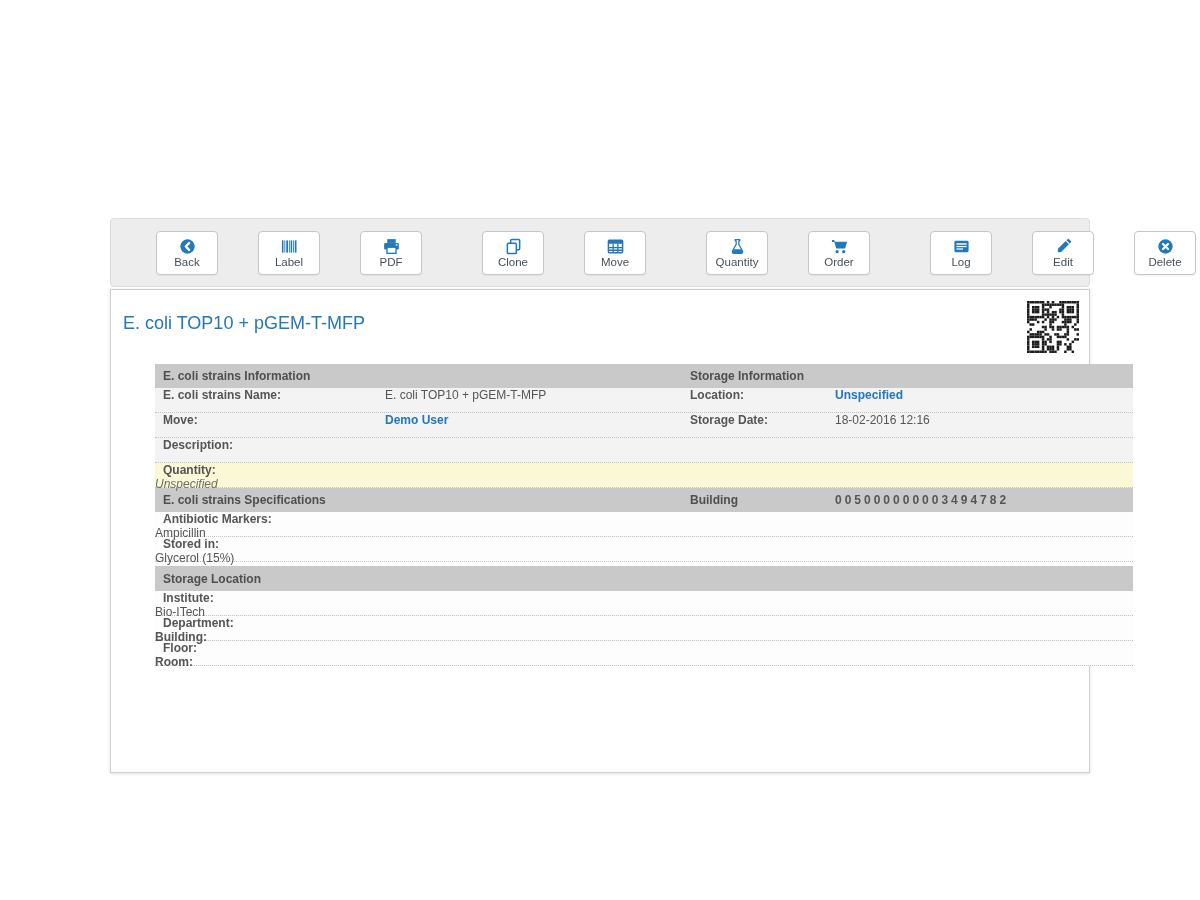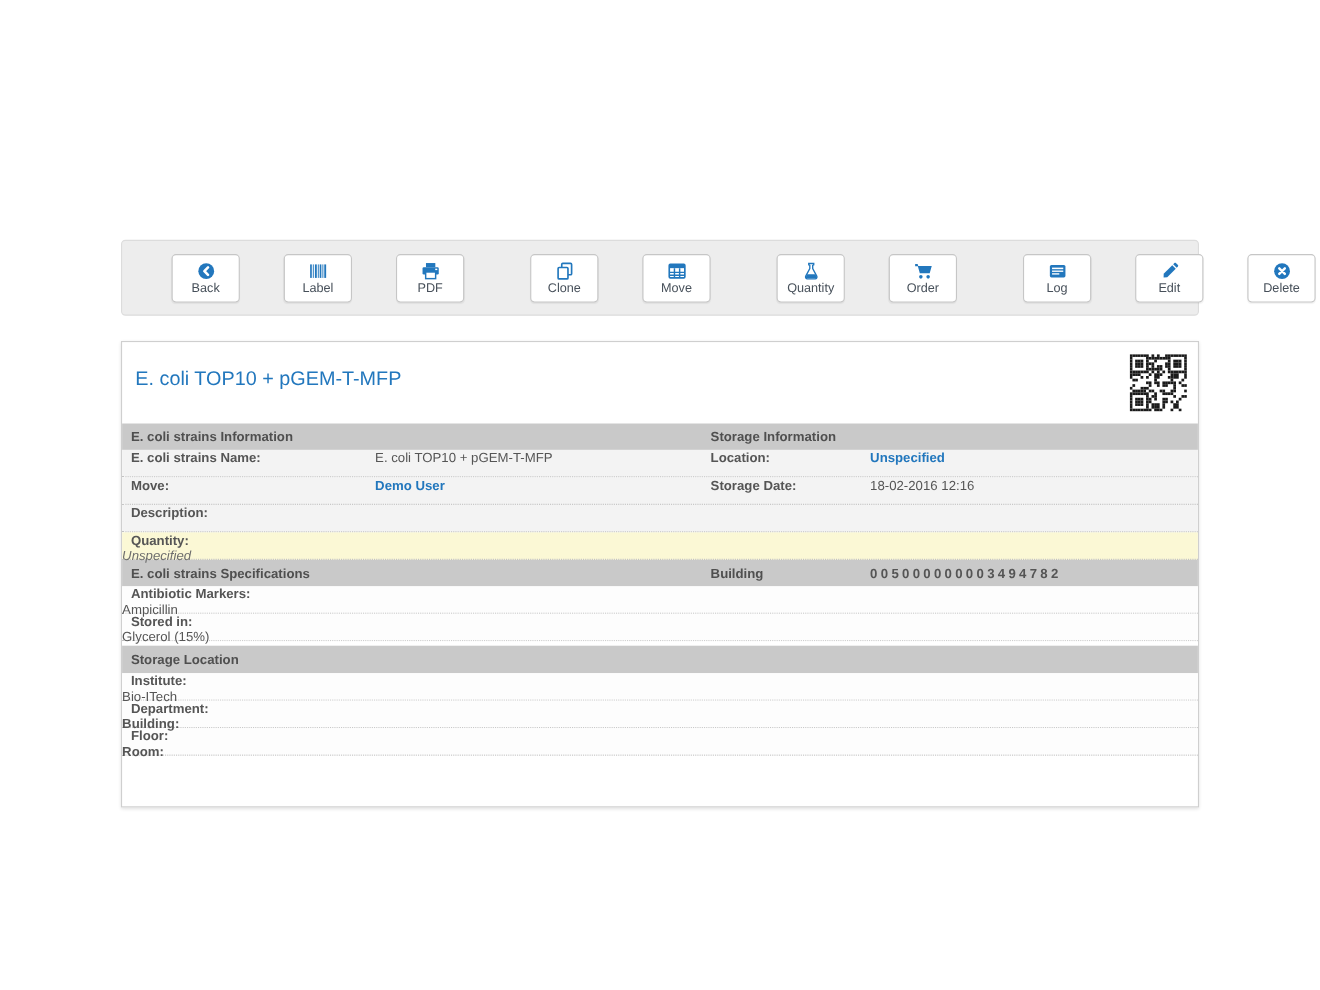--- a/index.html
+++ b/index.html
@@ -13,29 +13,29 @@
   .btn-group { display:flex; margin-right:28px; }
   .tb-btn { width:62px; height:44px; background:#ffffff; border:1px solid #c6c6c6;
     border-radius:4px; margin-right:8px; cursor:pointer;
     display:flex; flex-direction:column; align-items:center; justify-content:center;
     gap:1px; box-shadow:0 1px 1px rgba(0,0,0,0.05);margin-left:32px; }
   .tb-btn:last-child { margin-right:0; }
   .tb-btn svg { width:17px; height:17px; display:block; }
   .tb-btn .lbl { font-size:11.5px; color:#47505a; line-height:12px; }
 
   
-  .panel { position:absolute; left:110px; top:310px; width:980px; height:424px;
+  .panel { position:absolute; left:110px; top:289px; width:980px; height:484px;
     background:#ffffff; border:1px solid #cfcfcf; box-shadow:0 1px 3px rgba(0,0,0,0.12); }
   .panel-header { position:relative; height:74px; }
   .sample-title { position:absolute; left:12px; top:23px; font-size:18px;
     color:#2277bd; font-weight:normal; }
   .qr-box { position:absolute; right:10px; top:11px; width:52px; height:52px; }
 
   
-  .ftable { width:100%; font-size:12px; color:#555; }
+  .ftable { width:100%; font-size:12px; color:#555;margin-left:44px; }
   .sec-head { height:24px; background:#c9c9c9; display:flex; align-items:center;
     font-weight:bold; color:#4f4f4f; }
   .sec-head.tall { height:25px; }
   .frow { height:25px; display:flex; align-items:flex-start;
     border-bottom:1px dotted #c2c2c2; }
   .bg-gray  { background:#f3f3f3; }
   .bg-white { background:#fdfdfd;flex-direction:column; }
   .bg-yellow{ background:#fbf8d5;flex-direction:column; }
   .gap-row { height:4px; background:#ffffff; }
   .c-l1 { width:230px; padding-left:8px; font-weight:bold; }

